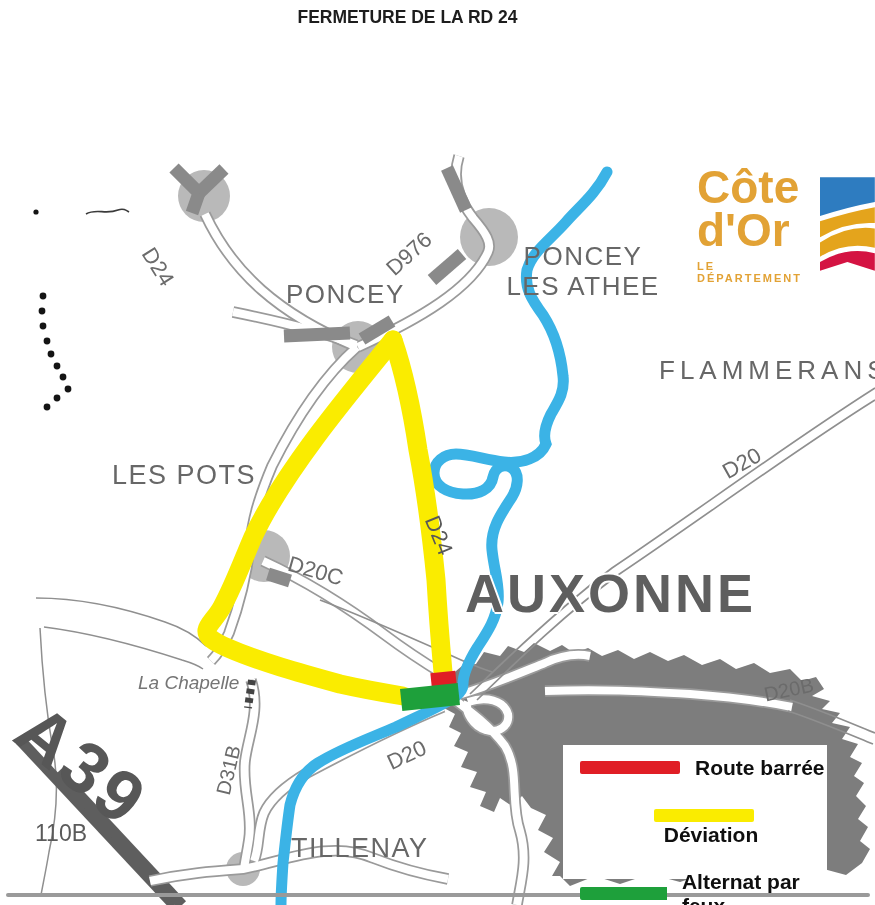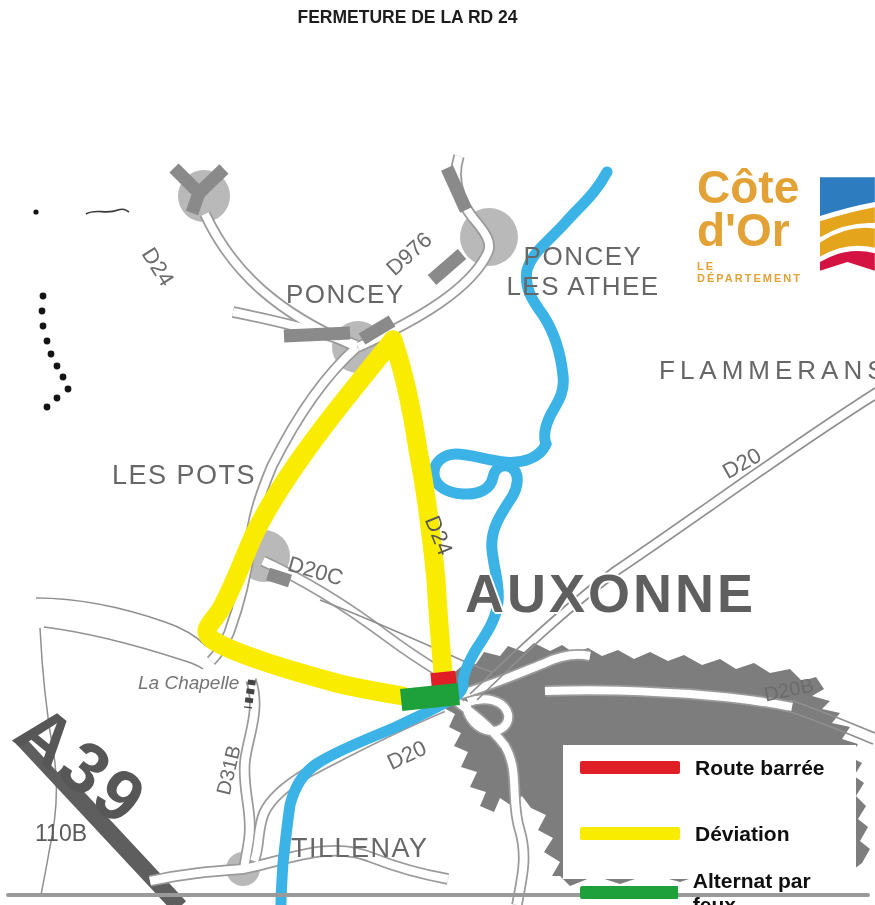--- a/index.html
+++ b/index.html
@@ -25,25 +25,25 @@
     transform-origin:left top;
   }
   .chapelle{font-size:19px;font-style:italic;color:#757575;}
   .d110b{font-size:23px;color:#5a5a5a;}
   .logo{position:absolute;left:697px;top:166px;display:flex;align-items:flex-start;}
   .logo-text{display:flex;flex-direction:column;}
   .logo-l{font-size:46px;font-weight:bold;color:#E2A235;line-height:43px;letter-spacing:0px;}
   .logo-sub{font-size:11px;font-weight:bold;color:#E2A235;letter-spacing:2px;margin-top:8px;}
   .logo-flag{margin-left:10px;margin-top:5px;}
   .legend{
-    position:absolute;left:563px;top:745px;width:293px;height:134px;background:#ffffff;
+    position:absolute;left:563px;top:745px;width:264px;height:134px;background:#ffffff;
   }
   .legend-row{display:flex;align-items:center;margin-left:17px;}
   .legend-row.r1{margin-top:11px;}
-  .legend-row.r2{margin-top:42px;}
+  .legend-row.r2{margin-top:29px;flex-direction:column;}
   .legend-row.r3{margin-top:23px;}
   .legend-label{margin-left:15px;font-size:21px;font-weight:bold;color:#0f0f0f;}
 </style>
 </head>
 <body>
 
 <svg class="map-svg" width="875" height="905" viewBox="0 0 875 905">
 
   <g>
     <path stroke="none" d="

